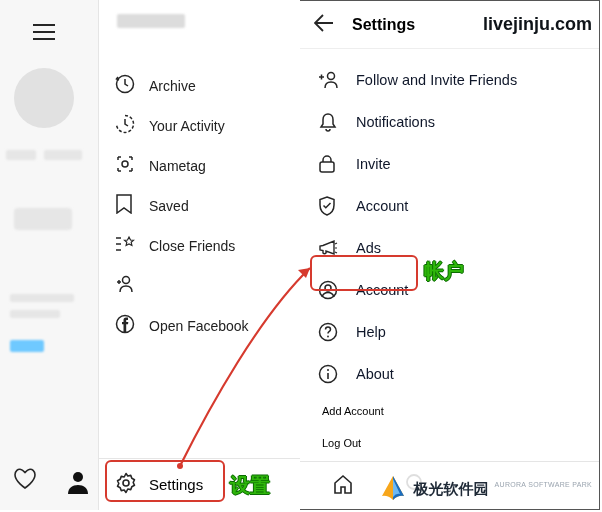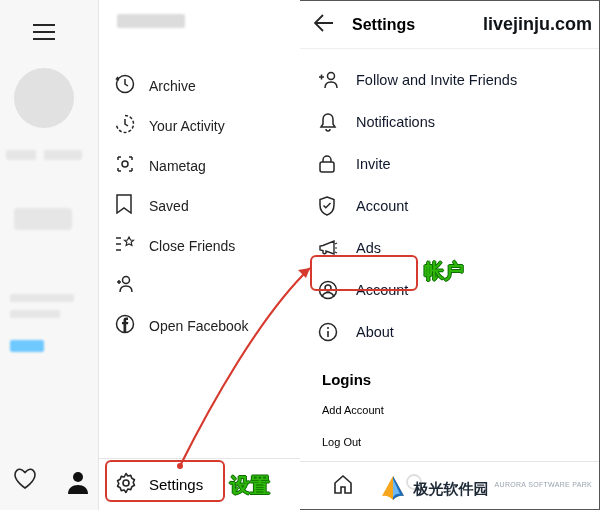--- a/index.html
+++ b/index.html
@@ -302,33 +302,42 @@
       <span class="icon">
         <svg width="20" height="20" viewBox="0 0 20 20">
             <circle cx="10" cy="10" r="8.5" fill="none" stroke="#262626" stroke-width="1.5"></circle>
             <circle cx="10" cy="8" r="3" fill="none" stroke="#262626" stroke-width="1.5"></circle>
             <path d="M4 17c1-3 3.5-4.5 6-4.5s5 1.5 6 4.5" fill="none" stroke="#262626" stroke-width="1.5"></path>
           </svg>
       </span>
       <span class="label">Account</span>
     </div>
 
+    <div class="settings-item">
+      <span class="icon">
+        <svg width="20" height="20" viewBox="0 0 20 20">
+            <circle cx="10" cy="10" r="8.5" fill="none" stroke="#262626" stroke-width="1.5"></circle>
+            <path d="M7.5 7.5a2.5 2.5 0 115 0c0 1.3-1 1.8-1.8 2.4-.7.5-.7 1.1-.7 1.6" fill="none" stroke="#262626" stroke-width="1.5"></path>
+            <circle cx="10" cy="14.5" r="0.9" fill="#262626"></circle>
+          </svg>
+      </span>
+      <span class="label">Help</span>
+    </div>
 
     <div class="settings-item">
       <span class="icon">
         <svg width="20" height="20" viewBox="0 0 20 20">
             <circle cx="10" cy="10" r="8.5" fill="none" stroke="#262626" stroke-width="1.5"></circle>
             <circle cx="10" cy="6" r="1" fill="#262626"></circle>
             <path d="M10 9v6" stroke="#262626" stroke-width="1.6"></path>
           </svg>
       </span>
       <span class="label">About</span>
     </div>
 
-    <div class="logins-header">Logins</div>
     <div class="link-item">Add Account</div>
     <div class="link-item" style="padding-bottom:0">Log Out</div>
   </div>
 
   <div class="right-nav">
     <span>
       <svg width="22" height="22" viewBox="0 0 22 22">
           <path d="M3 10l8-7 8 7v10h-6v-6h-4v6H3V10z" fill="none" stroke="#262626" stroke-width="1.6"></path>
         </svg>
     </span>

